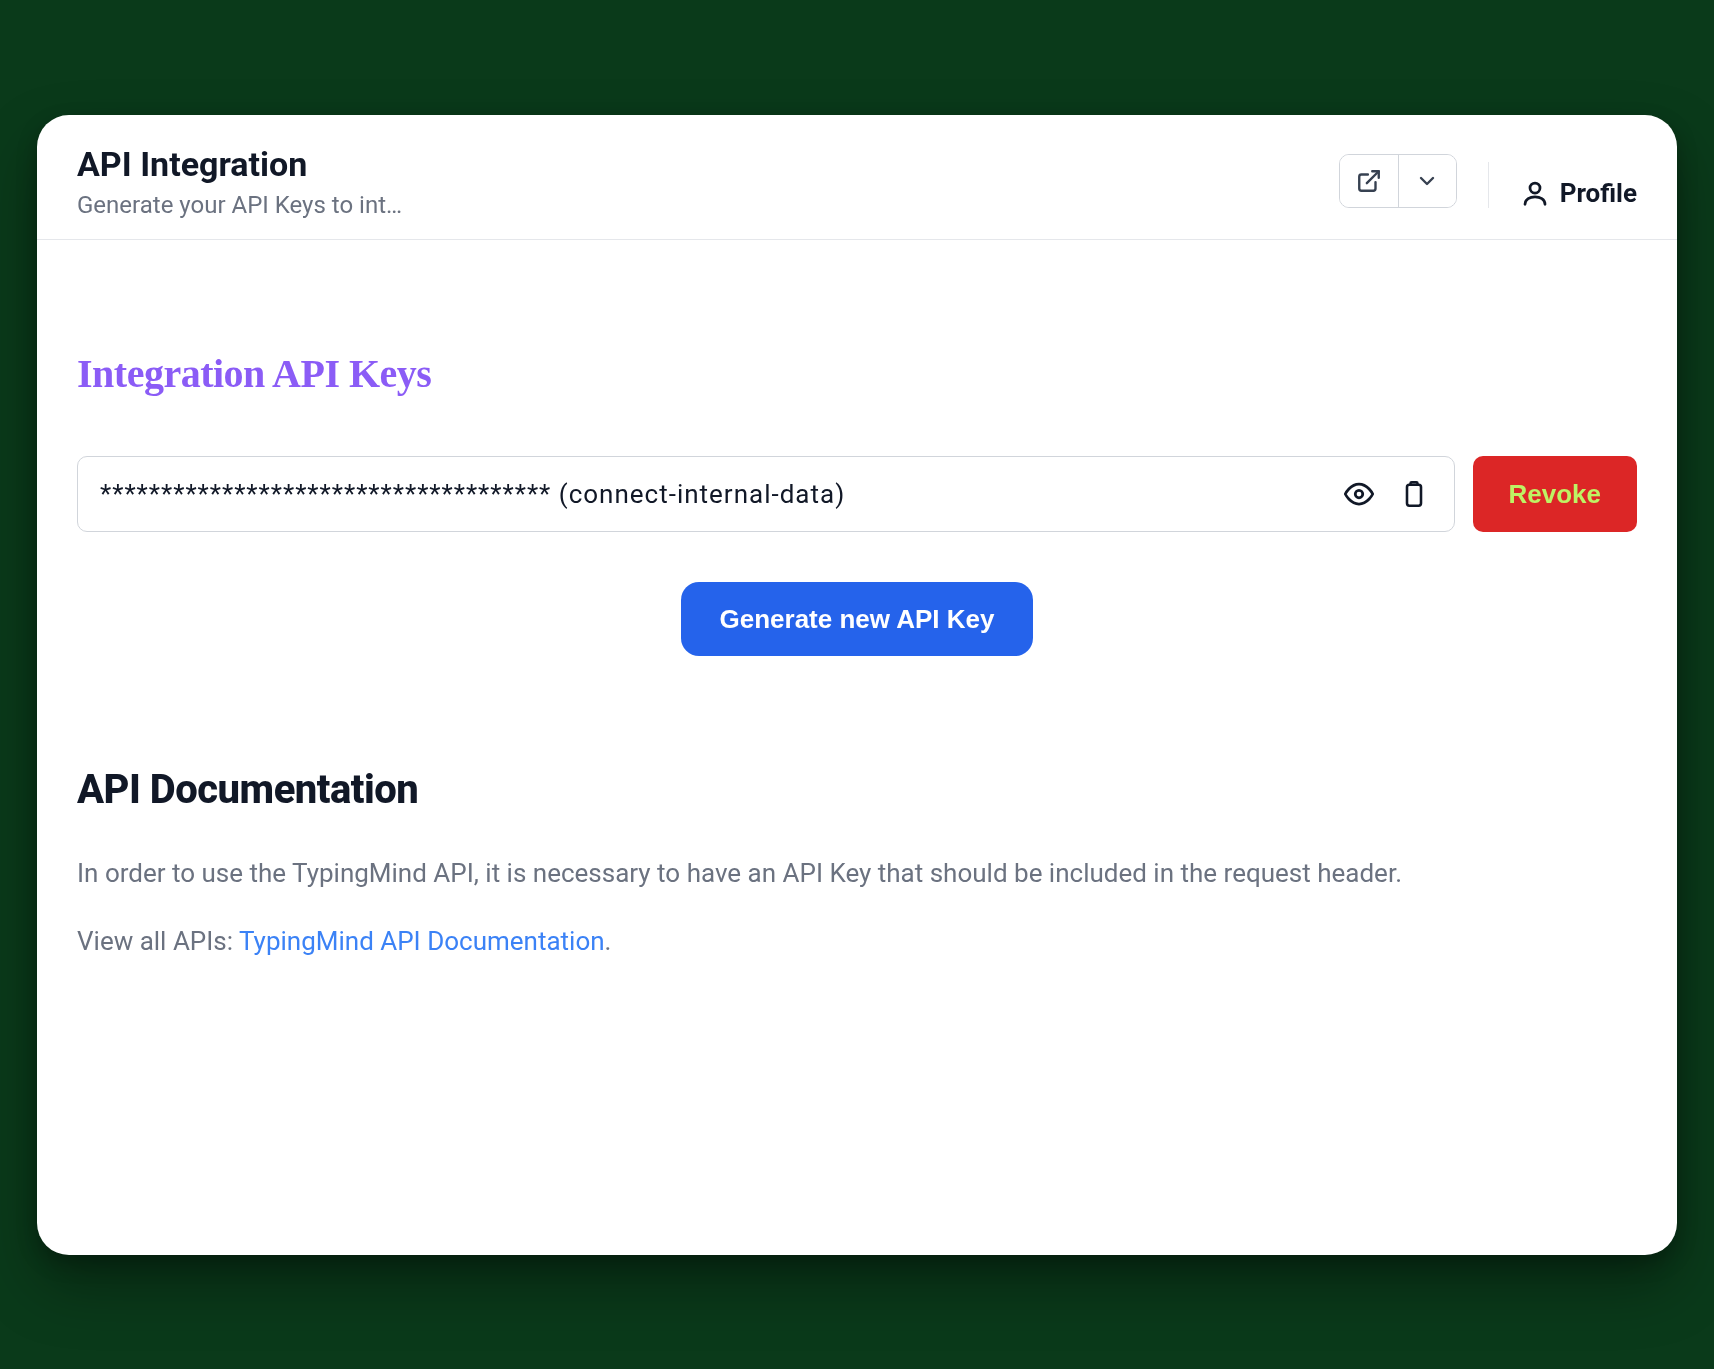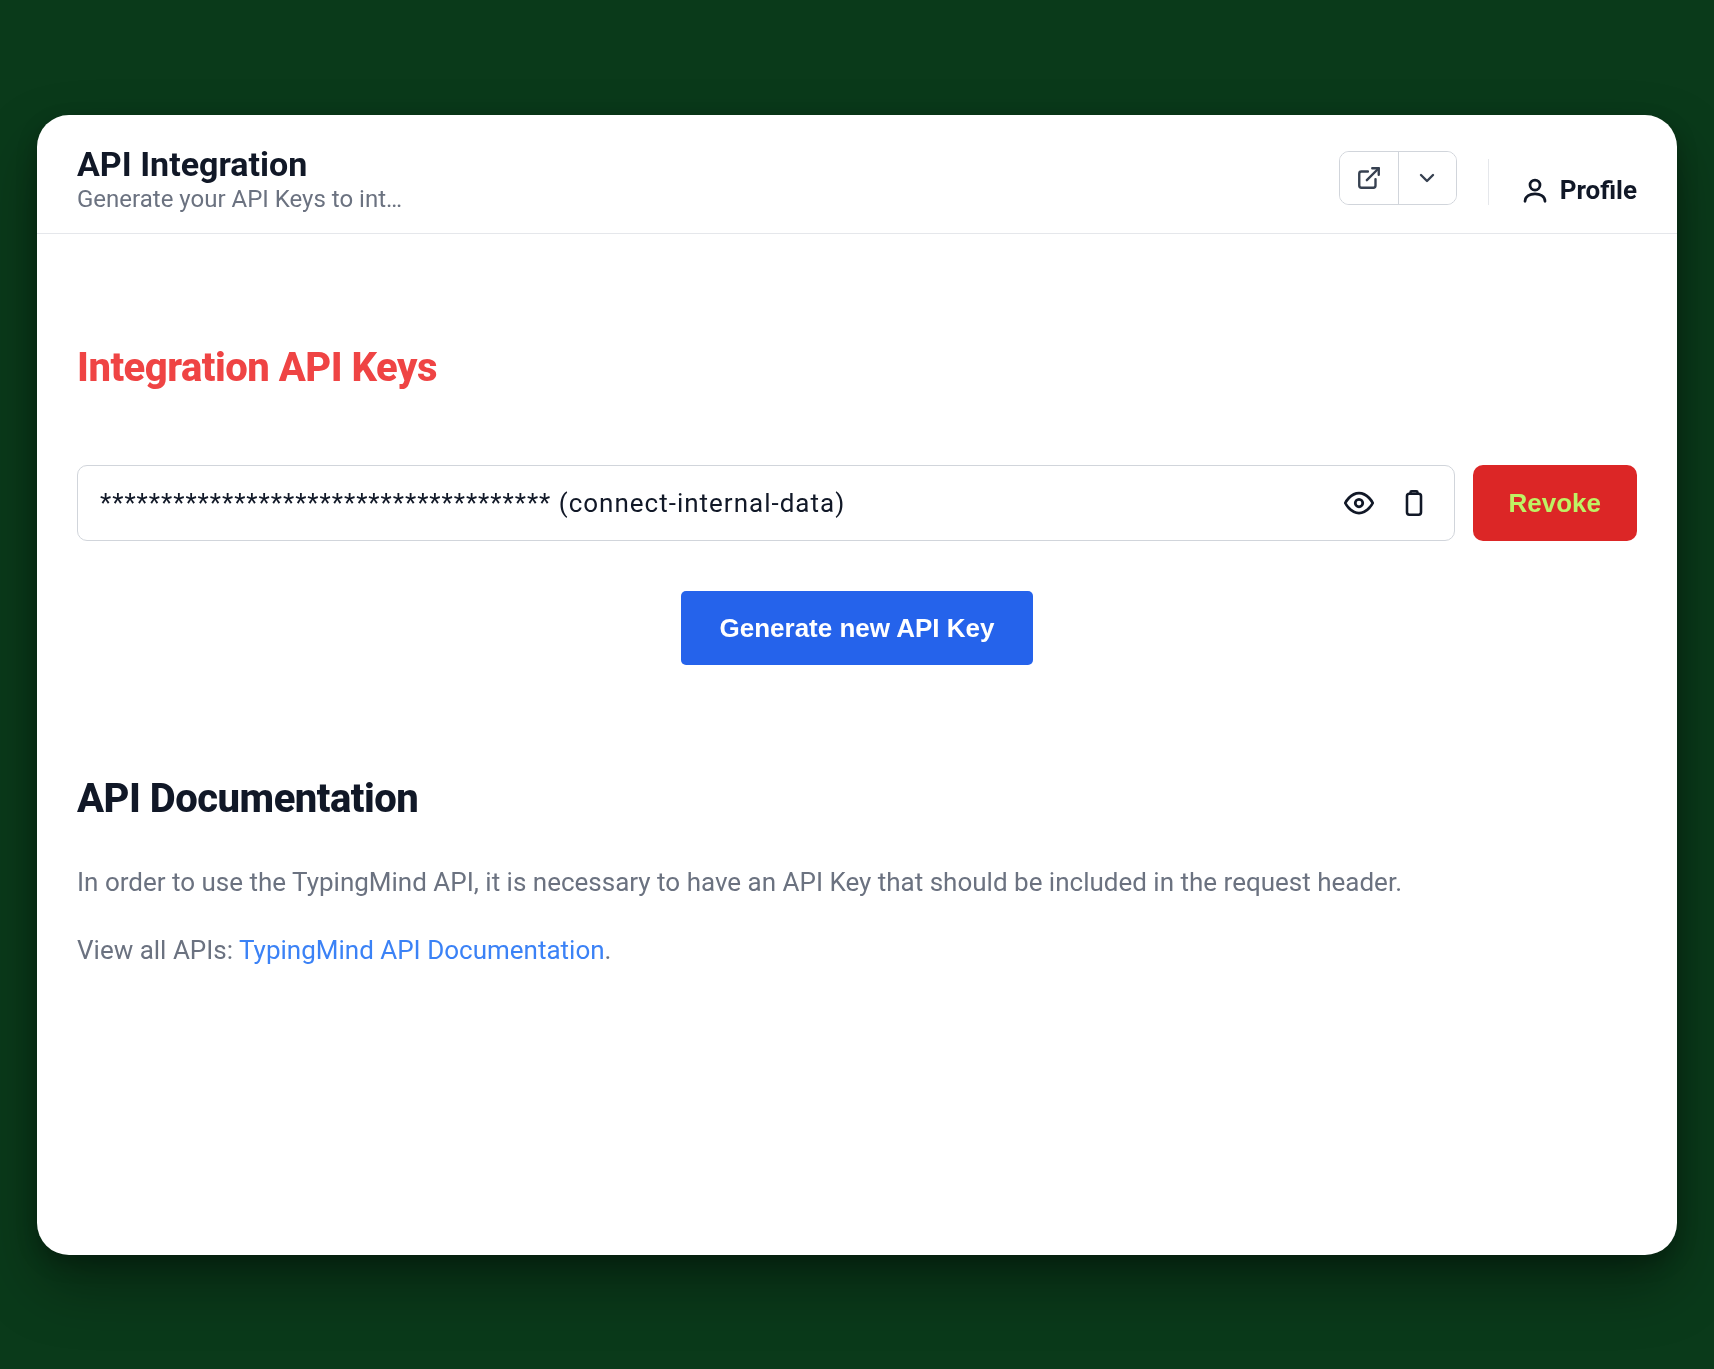--- a/index.html
+++ b/index.html
@@ -32,20 +32,21 @@
   .header-left { min-width: 0; }
   .page-title {
     font-size: 34px;
     font-weight: 700;
     color: #111827;
     line-height: 1.25;
   }
   .page-subtitle {
     font-size: 24px;
     color: #6b7280;
+    margin-top: 6px;
     white-space: nowrap;
     overflow: hidden;
     text-overflow: ellipsis;
     max-width: 460px;
   }
   .header-right {
     display: flex;
     align-items: flex-end;
     gap: 31px;
     margin-left: 46px;
@@ -86,23 +87,24 @@
     color: #111827;
   }
   .content {
     padding: 110px 40px 40px 40px;
     flex: 1;
     overflow: auto;
   }
   .section-heading {
     font-size: 40px;
     font-weight: 800;
-    color: #ef4444;
-    margin-bottom: 74px;
+    color: #8b5cf6;
+    margin-bottom: 59px;
     letter-spacing: -0.5px;
+    font-family: Liberation Serif, serif;
   }
   .key-row {
     display: flex;
     align-items: center;
     gap: 18px;
     margin-bottom: 50px;
   }
   .key-box {
     flex: 1;
     display: flex;
@@ -145,21 +147,21 @@
   }
   .center-row {
     display: flex;
     justify-content: center;
     margin-bottom: 110px;
   }
   .generate-btn {
     background: #2563eb;
     color: #fff;
     border: none;
-    border-radius: 5px;
+    border-radius: 18px;
     height: 74px;
     padding: 0 38px;
     font-size: 26px;
     font-weight: 600;
     cursor: pointer;
   }
   .doc-heading {
     font-size: 40px;
     font-weight: 800;
     color: #111827;

